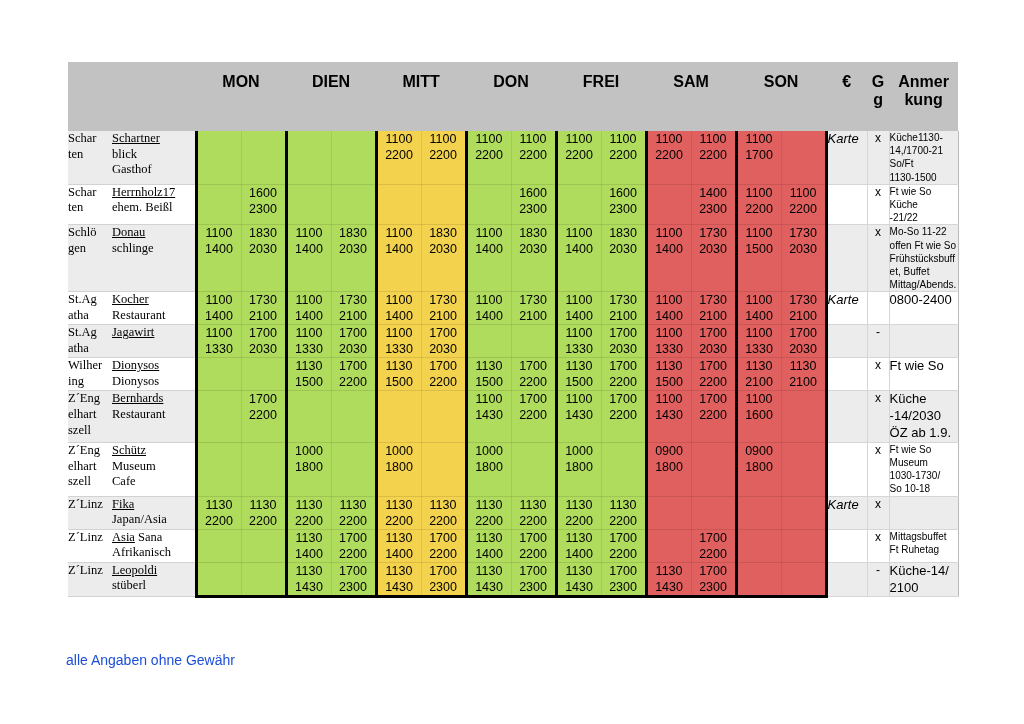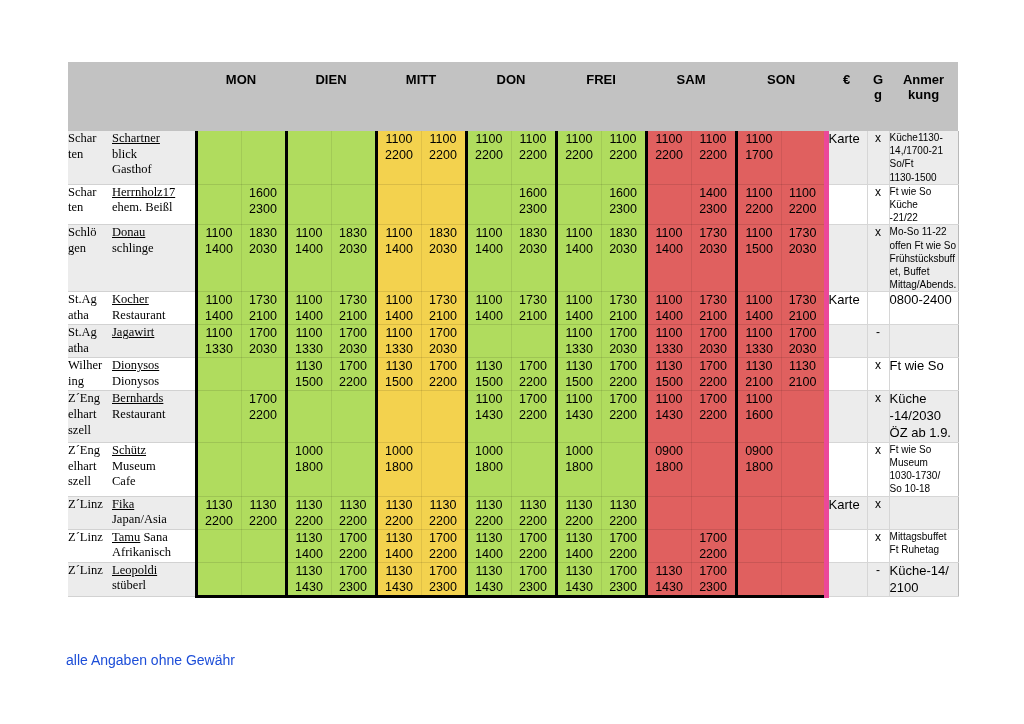--- a/index.html
+++ b/index.html
@@ -31,21 +31,21 @@
     margin: 0;
     vertical-align: top;
     font-weight: normal;
   }
 
   
   thead tr.head-row th {
     background: #c2c2c2;
     height: 58px;
     font-weight: bold;
-    font-size: 13px;
+    font-size: 16px;
     color: #000;
     text-align: center;
     vertical-align: top;
     padding-top: 11px;
     line-height: 1.15;
     border: none;
   }
   th.hdr-place, th.hdr-name { background: #c2c2c2; }
   th.day-head { }
 
@@ -88,21 +88,22 @@
 
   td.euro, td.gg, td.note {
     background: #ececec;
     border-bottom: 1px solid #d6d6d6;
     border-right: 1px solid #d6d6d6;
   }
   tr.alt td.euro, tr.alt td.gg, tr.alt td.note { background: #ffffff; }
   td.euro {
     padding: 7px 4px 6px 6px;
     font-size: 13px;
-    border-left: 5px solid #ec4899;
+    border-left: 1px solid #ec4899;
+    font-style: italic;
   }
   td.gg {
     padding: 7px 4px 6px 4px;
     text-align: center;
     font-size: 12px;
     font-weight: bold;
   }
   td.note {
     padding: 7px 5px 6px 6px;
     font-size: 10px;
@@ -820,21 +821,21 @@
           </td>
           <td class="euro">Karte</td>
           <td class="gg">x</td>
           <td class="note"></td>
         </tr>
         <tr class="alt">
           <td class="place">
             <div>Z´Linz</div>
           </td>
           <td class="name">
-            <div><span class="uline">Tamu</span> Sana</div>
+            <div><span class="uline">Asia</span> Sana</div>
             <div>Afrikanisch</div>
           </td>
           <td class="time g daystart">
             <span class="t blank">0000</span>
             <span class="t blank">0000</span>
           </td>
           <td class="time g">
             <span class="t blank">0000</span>
             <span class="t blank">0000</span>
           </td>

